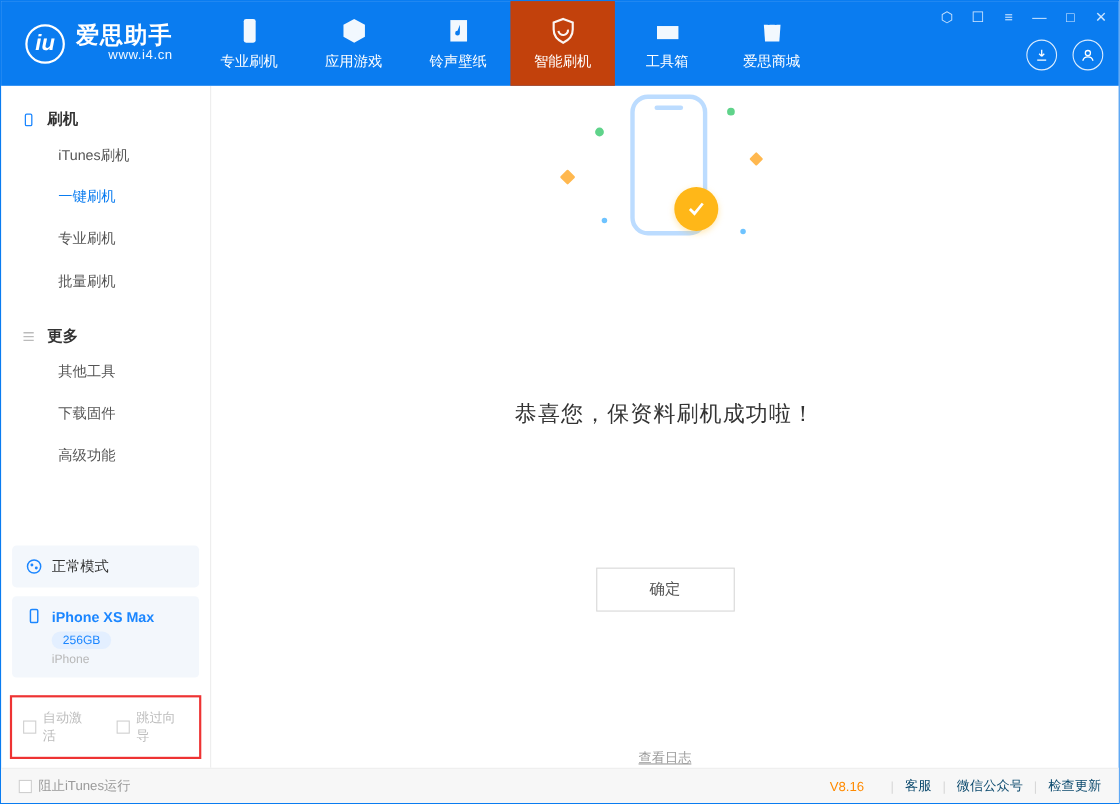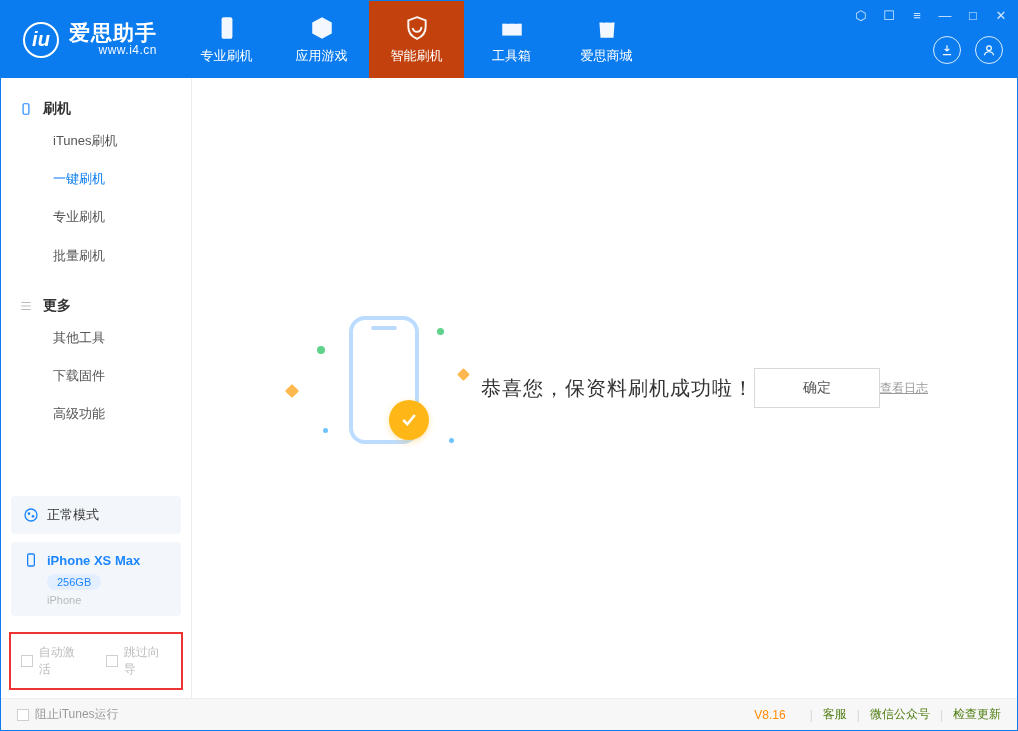--- a/index.html
+++ b/index.html
@@ -32,41 +32,41 @@
   .side-cards{padding:8px 10px;}
   .card{background:#f3f7fc;border-radius:4px;padding:10px 12px;margin-bottom:8px;font-size:13px;color:#333;}
   .card .row1{display:flex;align-items:center;gap:8px;font-weight:500;}
   .card svg{width:16px;height:16px;}
   .badge{display:inline-block;background:#e3efff;color:#1b86ff;border-radius:10px;padding:2px 10px;font-size:11px;margin-top:6px;margin-left:24px;}
   .card .sub{color:#b8b8b8;font-size:11px;margin-left:24px;margin-top:4px;}
   .redbox{border:2px solid #e33;padding:10px 10px;display:flex;gap:20px;align-items:center;margin:0 8px 8px 8px;}
   .chk{display:flex;align-items:center;gap:6px;color:#bdbdbd;font-size:12px;cursor:pointer;}
   .chk .box{width:12px;height:12px;border:1px solid #cfcfcf;background:#fff;}
   
-  .main{flex:1;display:flex;align-items:center;justify-content:center;position:relative;}
+  .main{flex:1;display:flex;flex-direction:column;align-items:center;justify-content:space-between;position:relative;}
   .illus{position:relative;width:200px;height:160px;}
   .phone{position:absolute;left:68px;top:8px;width:70px;height:128px;border:4px solid #bcdcff;border-radius:16px;background:#fff;}
   .phone:before{content:"";position:absolute;top:6px;left:50%;transform:translateX(-50%);width:26px;height:4px;background:#bcdcff;border-radius:3px;}
   .tick{position:absolute;left:108px;top:92px;width:40px;height:40px;background:#ffb718;border-radius:50%;display:flex;align-items:center;justify-content:center;box-shadow:0 2px 6px rgba(255,183,24,.35);}
   .tick svg{width:20px;height:20px;stroke:#fff;stroke-width:3;fill:none;}
   .spark{position:absolute;border-radius:50%;}
   .s1{width:8px;height:8px;background:#5fd38a;left:36px;top:38px;}
   .s2{width:10px;height:10px;background:#ffb84f;left:6px;top:78px;transform:rotate(45deg);border-radius:1px;}
   .s3{width:5px;height:5px;background:#6ec3ff;left:42px;top:120px;}
   .s4{width:7px;height:7px;background:#5fd38a;left:156px;top:20px;}
   .s5{width:9px;height:9px;background:#ffb84f;left:178px;top:62px;transform:rotate(45deg);border-radius:1px;}
   .s6{width:5px;height:5px;background:#6ec3ff;left:168px;top:130px;}
   .success{font-size:20px;color:#333;letter-spacing:1px;}
   .ok-btn{border:1px solid #d8d8d8;background:#fff;padding:10px 48px;font-size:14px;color:#555;cursor:pointer;font-family:Liberation Serif, serif;}
   .loglink{color:#9a9a9a;font-size:12px;text-decoration:underline;cursor:pointer;}
   
   .footer{height:32px;background:#f7f7f7;border-top:1px solid #eee;display:flex;align-items:center;padding:0 16px;font-size:12px;color:#9a9a9a;}
   .footer .chk{color:#9a9a9a;}
   .footer .spacer{flex:1;}
-  .footer a{color:#4d7c0f;text-decoration:none;cursor:pointer;}
+  .footer a{color:#0c4a6e;text-decoration:none;cursor:pointer;}
   .footer .sep{margin:0 10px;color:#d8d8d8;}
   .ver{color:#ff8a00;margin-right:14px;}
 </style>
 </head>
 <body>
 
 <div class="window">
 
   <div class="header">
     <div class="logo-area">
@@ -81,20 +81,27 @@
         <svg viewBox="0 0 24 24">
             <rect x="7" y="2" width="10" height="20" rx="2"></rect>
           </svg>
         <span>专业刷机</span>
       </div>
       <div class="tab">
         <svg viewBox="0 0 24 24">
             <path d="M12 2l9 5v10l-9 5-9-5V7z"></path>
           </svg>
         <span>应用游戏</span>
+      </div>
+      <div class="tab">
+        <svg viewBox="0 0 24 24">
+            <path d="M5 3h14v18H5z"></path>
+            <path d="M13 7v7a2 2 0 11-2-2" fill="#0a7cf0"></path>
+          </svg>
+        <span>铃声壁纸</span>
       </div>
       <div class="tab active">
         <svg viewBox="0 0 24 24">
             <path d="M12 2l8 3v6c0 5-3.5 9-8 11-4.5-2-8-6-8-11V5z" fill="none" stroke="#fff" stroke-width="1.8"></path>
             <path d="M8 12a4 4 0 108-1" fill="none" stroke="#fff" stroke-width="1.8"></path>
           </svg>
         <span>智能刷机</span>
       </div>
       <div class="tab">
         <svg viewBox="0 0 24 24">

